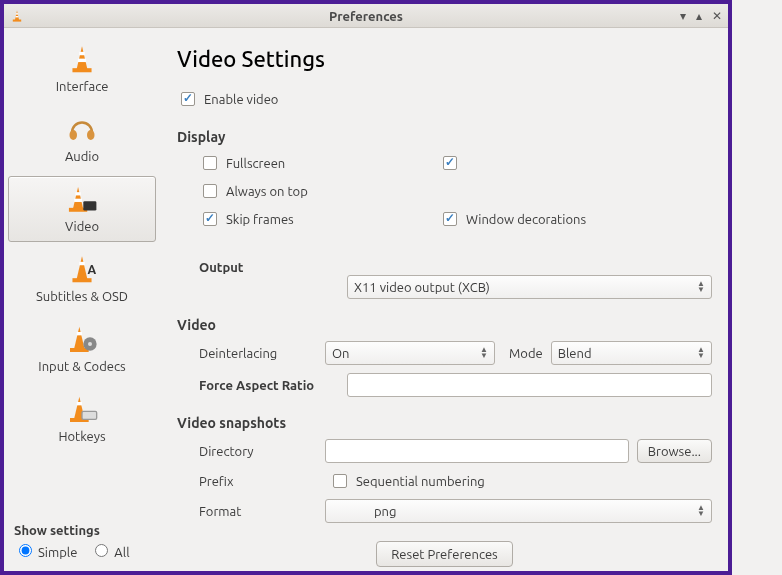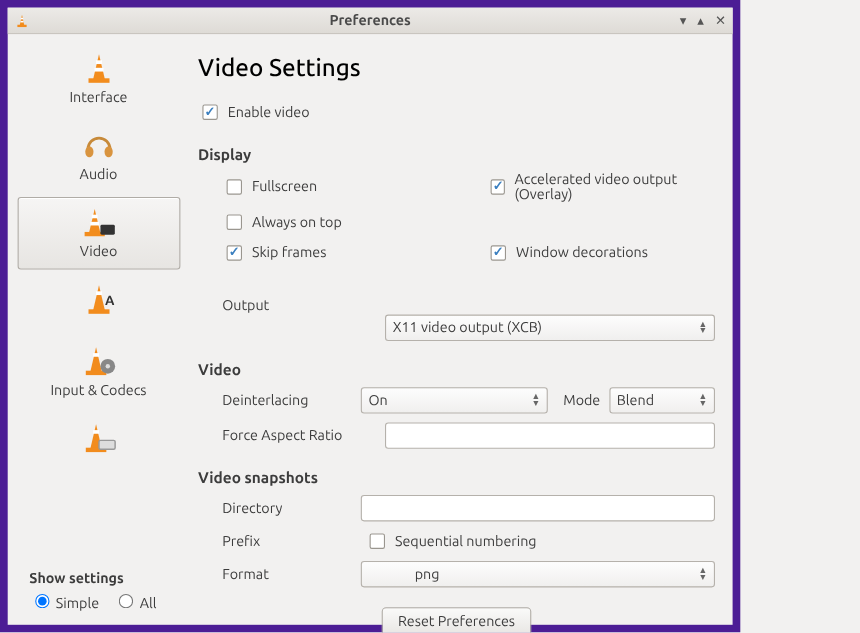--- a/index.html
+++ b/index.html
@@ -7,24 +7,24 @@
     margin: 0;
     font-family: "Ubuntu", "Segoe UI", sans-serif;
     font-size: 13px;
     color: #3c3c3c;
     background: #f2f1f0;
     width: 782px;
     height: 575px;
     overflow: hidden;
   }
   .window {
-    width: 673px;
+    width: 732px;
     height: 575px;
     background: #f2f1f0;
-    border: 7px solid #4c1d95;
+    border: 4px solid #4c1d95;
     display: flex;
     flex-direction: column;
   }
   .titlebar {
     height: 24px;
     background: linear-gradient(#eceae7, #dedbd6);
     border-bottom: 1px solid #c9c5bf;
     display: flex;
     align-items: center;
     position: relative;
@@ -54,21 +54,21 @@
   .main {
     flex: 1;
     display: flex;
     min-height: 0;
   }
   .sidebar {
     width: 165px;
     padding: 8px 4px 4px 4px;
     display: flex;
     flex-direction: column;
-    align-items: center;
+    align-items: flex-start;
   }
   .sidecol {
     flex: 1;
     display: flex;
     flex-direction: column;
     align-items: center;
     gap: 4px;
   }
   .cat {
     width: 148px;
@@ -143,21 +143,21 @@
     font-weight:bold;
   }
   .formrow {
     display:flex;
     align-items:center;
     padding-left:22px;
     margin-bottom:8px;
     gap:8px;
   }
   .formrow .lbl { width: 118px; flex:none;}
-  .formrow.wide .lbl { width: 140px; }
+  .formrow.wide .lbl { width: 140px; font-weight: bold; }
   input[type=text], .select {
     height: 24px;
     border: 1px solid #b5b1ab;
     background: #fff;
     border-radius: 3px;
     padding: 0 6px;
     font-size: 13px;
     color:#3c3c3c;
   }
   .select {
@@ -256,20 +256,21 @@
         </div>
         <div class="cat">
           <div class="ic">
               <svg width="28" height="30" viewBox="0 0 20 22">
                 <polygon points="10,1 14,18 6,18" fill="#f28c1d"></polygon>
                 <rect x="8" y="5" width="4" height="2.5" fill="#fff"></rect>
                 <rect x="3" y="17" width="14" height="3" fill="#f28c1d"></rect>
                 <text x="14" y="14" font-size="9" fill="#333" font-weight="bold">A</text>
               </svg>
             </div>
+          <span class="lbl">Subtitles &amp; OSD</span>
         </div>
         <div class="cat">
           <div class="ic">
               <svg width="32" height="30" viewBox="0 0 24 22">
                 <polygon points="10,1 14,18 6,18" fill="#f28c1d"></polygon>
                 <rect x="8" y="5" width="4" height="2.5" fill="#fff"></rect>
                 <rect x="3" y="17" width="14" height="3" fill="#f28c1d"></rect>
                 <circle cx="18" cy="14" r="5" fill="#888"></circle>
                 <circle cx="18" cy="14" r="1.5" fill="#ddd"></circle>
               </svg>
@@ -278,20 +279,21 @@
         </div>
         <div class="cat">
           <div class="ic">
               <svg width="32" height="30" viewBox="0 0 24 22">
                 <polygon points="10,1 14,18 6,18" fill="#f28c1d"></polygon>
                 <rect x="8" y="5" width="4" height="2.5" fill="#fff"></rect>
                 <rect x="3" y="17" width="14" height="3" fill="#f28c1d"></rect>
                 <rect x="12" y="12" width="11" height="6" rx="1" fill="#ddd" stroke="#999"></rect>
               </svg>
             </div>
+          <span class="lbl">Hotkeys</span>
         </div>
       </div>
       <div class="show-settings">
         <div class="h">Show settings</div>
         <label><input type="radio" name="ss" checked="" style=""> <span>Simple</span></label>
         <label><input type="radio" name="ss" style=""> <span>All</span></label>
       </div>
     </div>
 
     <div class="content">
@@ -303,21 +305,20 @@
       </div>
 
       <div class="section-h">Display</div>
       <div class="grid2">
         <div class="chk">
             <input type="checkbox" style="">
             <span>Fullscreen</span>
           </div>
         <div class="chk">
             <input type="checkbox" checked="" style="">
-            <span>Accelerated video output (Overlay)</span>
           </div>
         <div class="chk">
             <input type="checkbox" style="">
             <span>Always on top</span>
           </div>
         <div></div>
         <div class="chk">
             <input type="checkbox" checked="" style="">
             <span>Skip frames</span>
           </div>
@@ -349,20 +350,24 @@
       </div>
       <div class="formrow wide">
         <span class="lbl">Force Aspect Ratio</span>
         <input type="text" style="flex: 1 1 0%;" value="">
       </div>
 
       <div class="section-h">Video snapshots</div>
       <div class="formrow">
         <span class="lbl">Directory</span>
         <input type="text" style="flex: 1 1 0%;" value="">
+        <div class="btn" style="height:24px;padding:0 10px;">
+            <span></span>
+            <span>Browse...</span>
+          </div>
       </div>
       <div class="formrow">
         <span class="lbl">Prefix</span>
         <div class="chk" style="margin-left:4px;">
           <input type="checkbox" style="">
           <span>Sequential numbering</span>
         </div>
       </div>
       <div class="formrow">
         <span class="lbl">Format</span>

